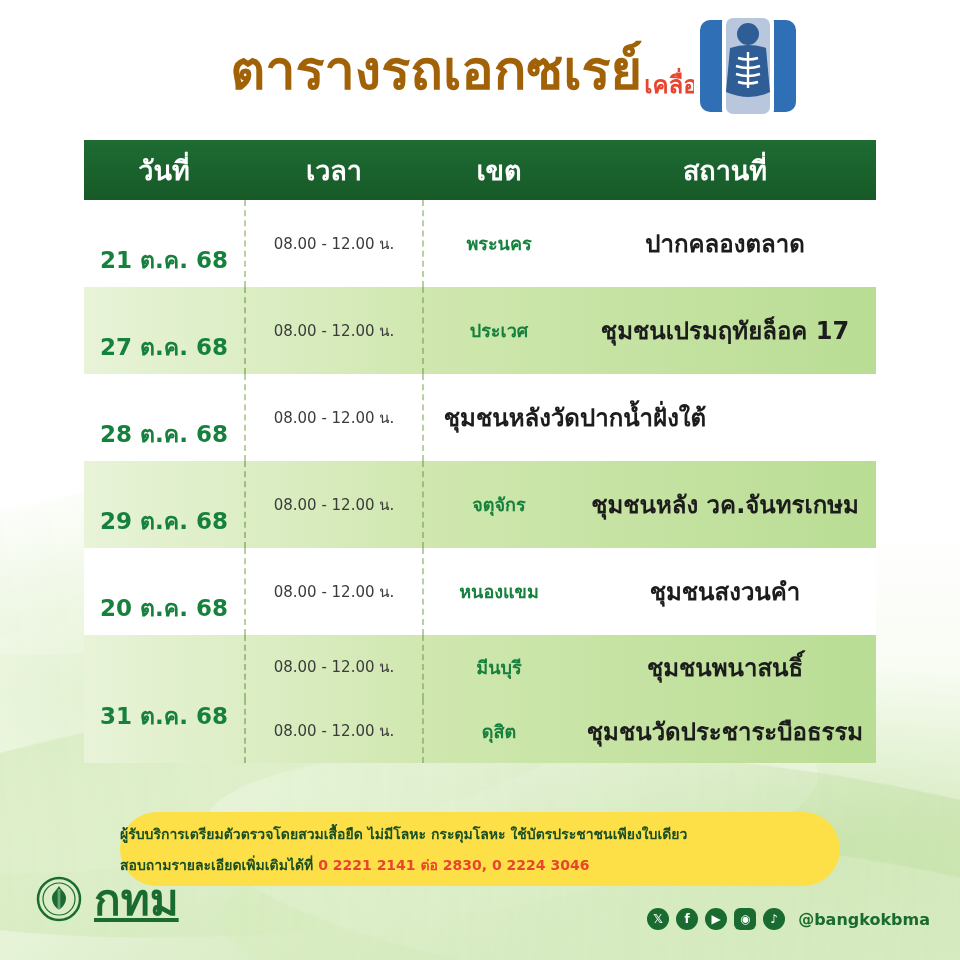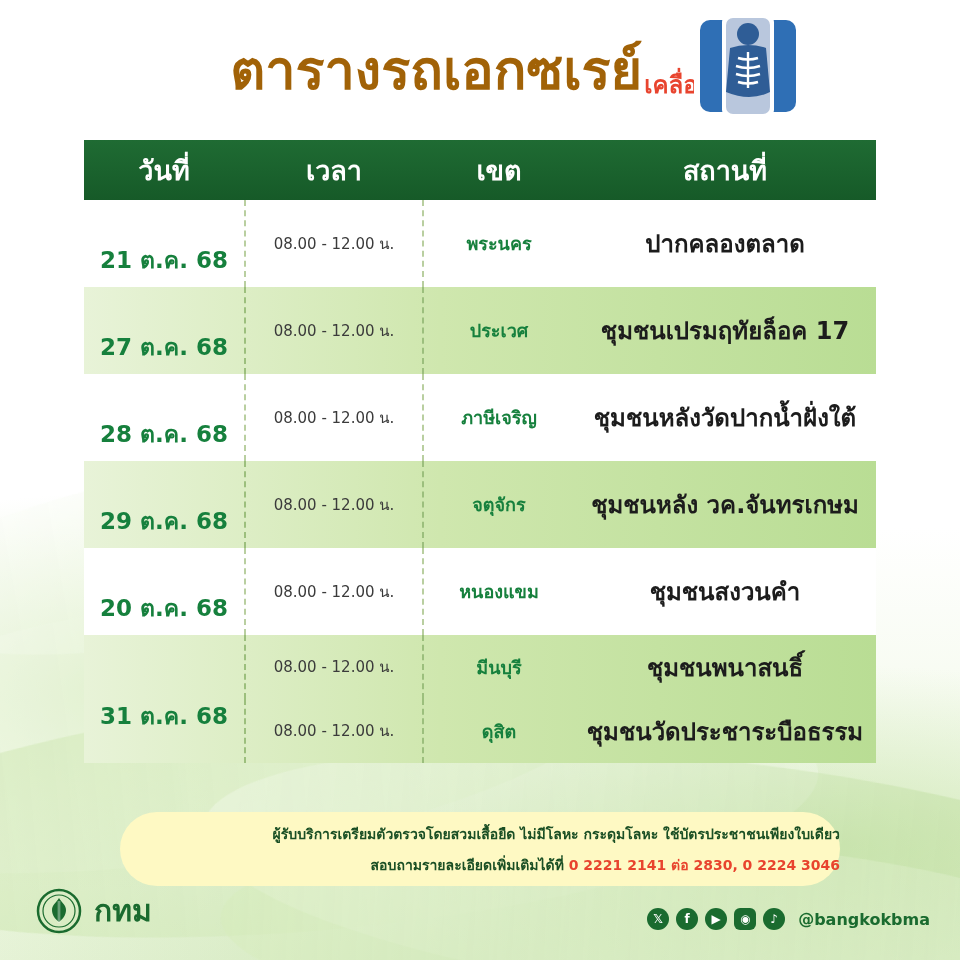--- a/index.html
+++ b/index.html
@@ -127,25 +127,25 @@
   }
   
   .subrows { display: flex; flex-direction: column; flex: 1; }
   .subrow { display: flex; flex: 1; min-height: 58px; }
 
   
   .note {
     position: absolute;
     left: 120px; top: 812px;
     width: 720px; height: 74px;
-    background: #fef9c3;
+    background: #fde047;
     border-radius: 38px;
     display: flex;
     flex-direction: column;
-    align-items: flex-end;
+    align-items: flex-start;
     justify-content: center;
     gap: 9px;
   }
   .note-line1 {
     font-family: "DejaVu Sans", sans-serif;
     font-size: 14px; font-weight: bold; color: #1a4f24;
   }
   .note-line2 {
     font-family: "DejaVu Sans", sans-serif;
     font-size: 14px; font-weight: bold; color: #1a4f24;
@@ -154,21 +154,21 @@
 
   
   .brand {
     position: absolute;
     left: 36px; bottom: 26px;
     display: flex; align-items: center; gap: 12px;
   }
   .brand-logo { width: 46px; height: 46px; }
   .brand-text {
     font-family: "DejaVu Sans", sans-serif;
-    font-size: 30px; font-weight: bold; color: #1a6b2f;
+    font-size: 44px; font-weight: bold; color: #1a6b2f; text-decoration: underline;
   }
   .social {
     position: absolute;
     right: 30px; bottom: 30px;
     display: flex; align-items: center; gap: 7px;
   }
   .sicon {
     width: 22px; height: 22px; border-radius: 6px;
     background: #1a6b2f;
     display: flex; align-items: center; justify-content: center;
@@ -231,21 +231,20 @@
     <div class="trow even">
       <div class="cell date col-date">27 ต.ค. 68</div>
       <div class="cell time col-time">08.00 - 12.00 น.</div>
       <div class="cell dist col-dist">ประเวศ</div>
       <div class="cell place col-place">ชุมชนเปรมฤทัยล็อค 17</div>
     </div>
 
     <div class="trow odd">
       <div class="cell date col-date">28 ต.ค. 68</div>
       <div class="cell time col-time">08.00 - 12.00 น.</div>
-      <div class="cell dist col-dist">ภาษีเจริญ</div>
       <div class="cell place col-place">ชุมชนหลังวัดปากน้ำฝั่งใต้</div>
     </div>
 
     <div class="trow even">
       <div class="cell date col-date">29 ต.ค. 68</div>
       <div class="cell time col-time">08.00 - 12.00 น.</div>
       <div class="cell dist col-dist">จตุจักร</div>
       <div class="cell place col-place">ชุมชนหลัง วค.จันทรเกษม</div>
     </div>
 

